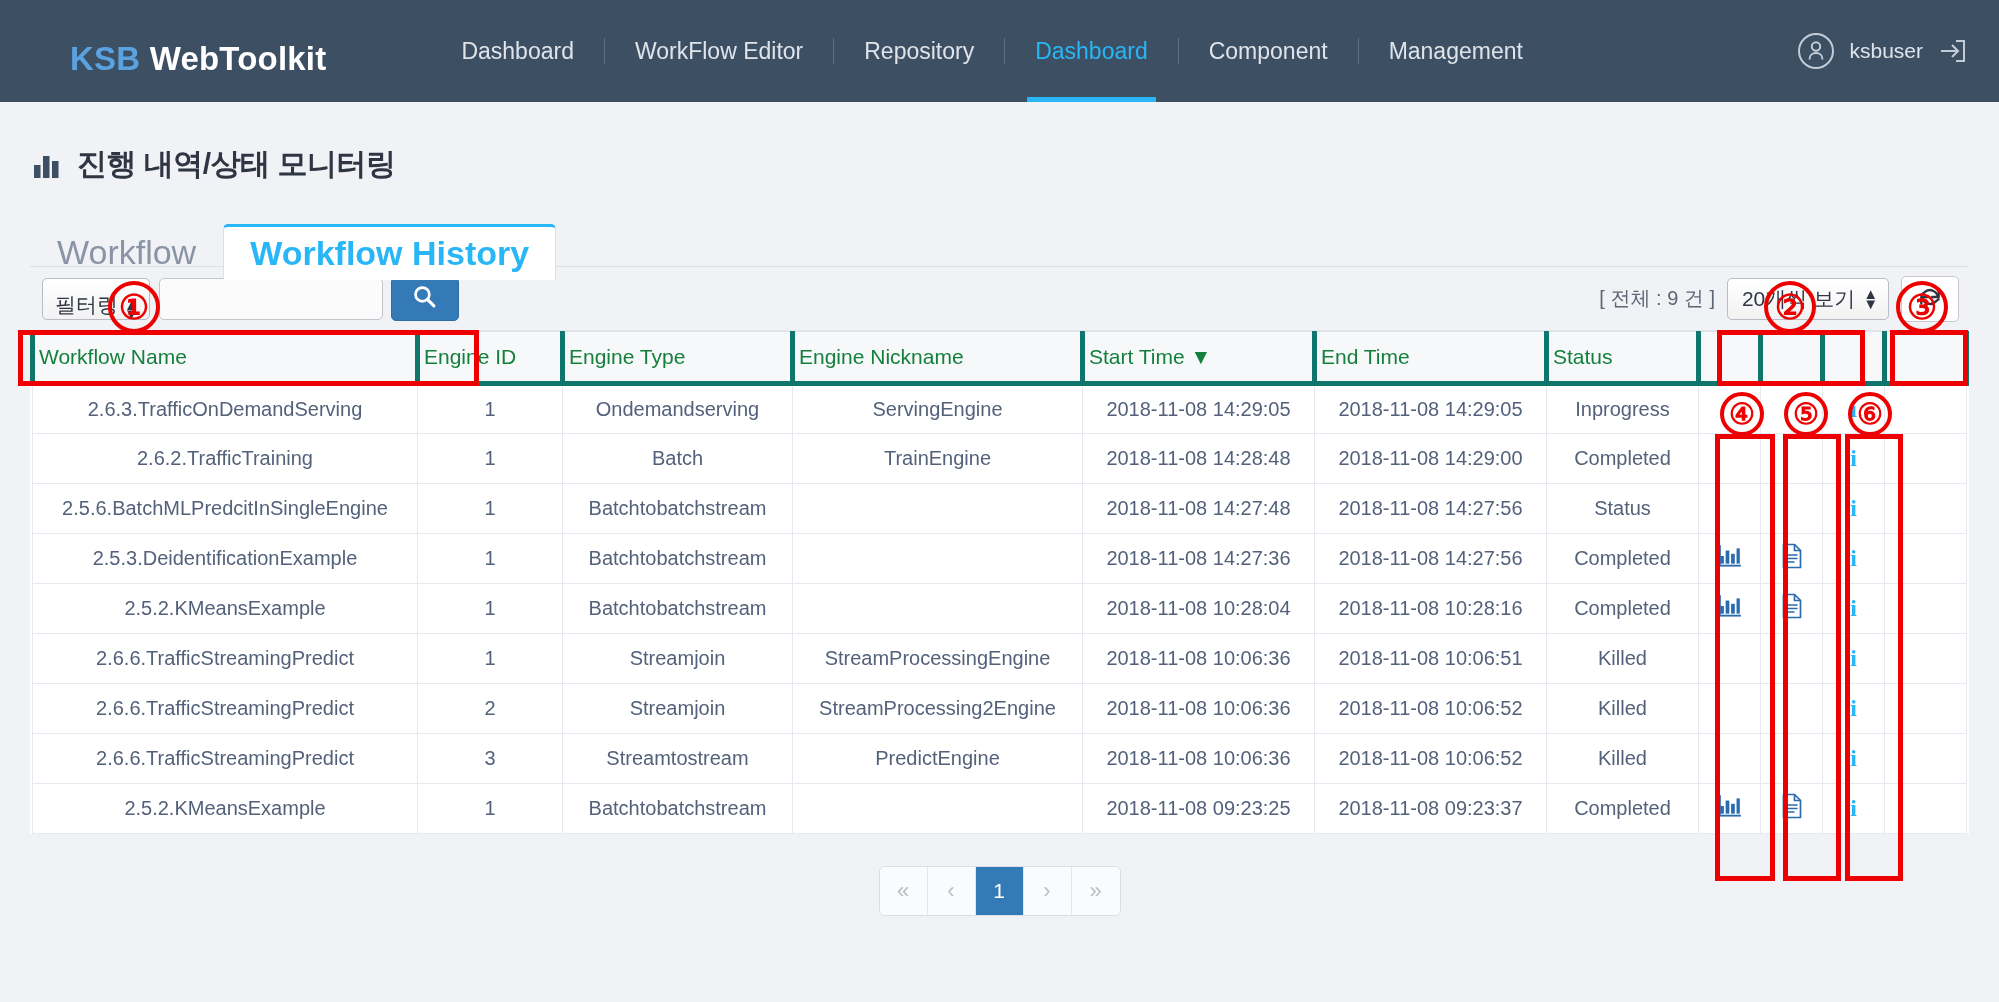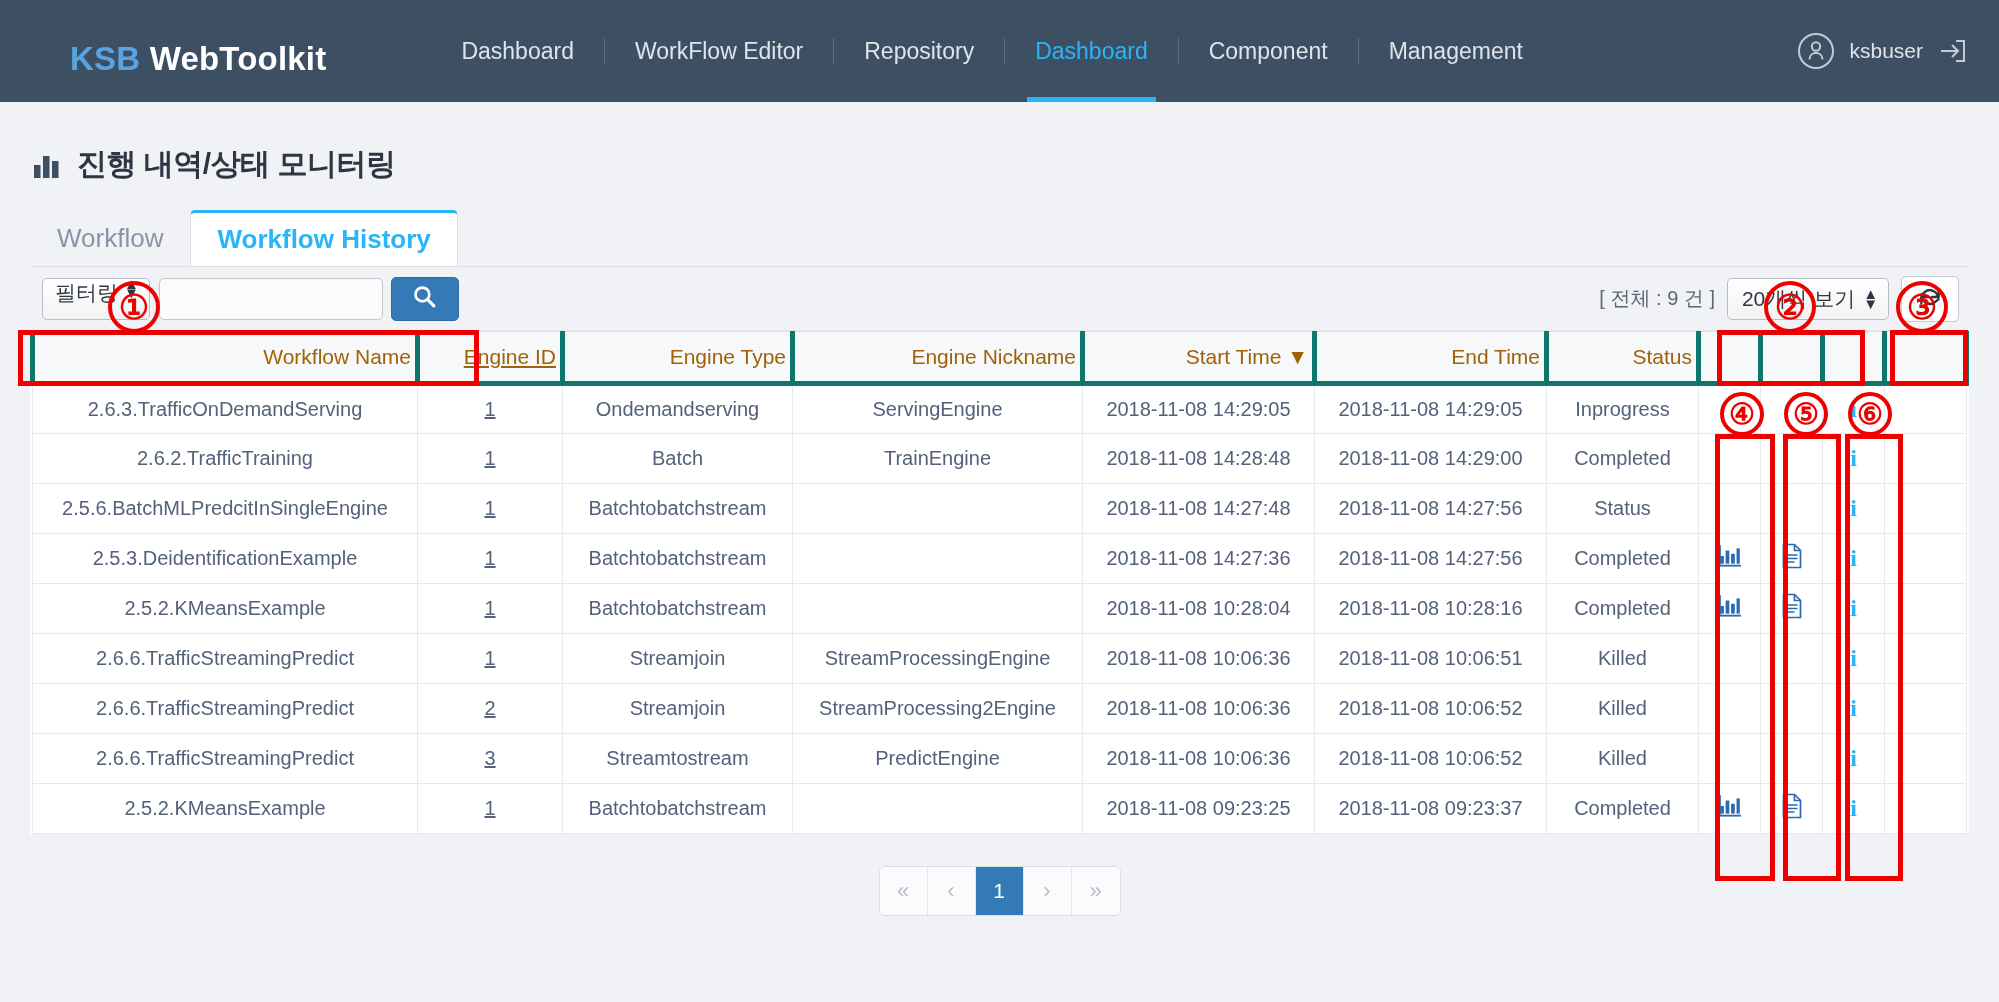--- a/index.html
+++ b/index.html
@@ -90,27 +90,27 @@
   
   .tabs {
     display: flex;
     align-items: flex-end;
     border-bottom: 1px solid #dcdfe6;
     height: 56px;
     margin: 0 0 0 0;
     position: relative;
   }
   .tab {
-    font-size: 26px;
+    font-size: 34px;
     color: #8a94a6;
     padding: 0 26px;
     line-height: 54px;
     cursor: pointer;
     position: relative;
-    top: 0;
+    top: 14px;
     border: 1px solid transparent;
     border-radius: 5px 5px 0 0;
   }
   .tab.active {
     color: #29b6f6;
     font-weight: bold;
     background: #ffffff;
     border: 1px solid #dcdfe6;
     border-bottom-color: #ffffff;
     border-top: 3px solid #29b6f6;
@@ -128,21 +128,21 @@
     border-bottom: 1px solid #e3e5ea;
   }
   .toolbar-left { display: flex; align-items: center; gap: 0; }
 
   .filter-select {
     height: 42px;
     min-width: 104px;
     background: linear-gradient(#ffffff,#f2f2f2);
     border: 1px solid #b9bcc4;
     border-radius: 5px;
-    display: flex; align-items: flex-start; gap: 6px;
+    display: flex; align-items: flex-end; gap: 6px;
     padding: 0 10px 0 12px;
     font-size: 21px;
     color: #2f3542;
     cursor: pointer;
     margin-right: 9px;
   }
   .spin-arrows { display: flex; flex-direction: column; line-height: .62; font-size: 15px; }
 
   .search-input {
     width: 224px;
@@ -189,41 +189,41 @@
 
   
   table.grid {
     width: 100%;
     border-collapse: collapse;
     background: #ffffff;
     table-layout: fixed;
   }
   table.grid th {
     background: #f7f8fa;
-    color: #a16207;
+    color: #15803d;
     font-size: 21px;
     font-weight: normal;
     height: 52px;
     border: 5px solid #0f766e;
     border-top: 1px solid #dfe3e9;
-    text-align: right;
+    text-align: left;
     padding: 0 4px;
   }
   table.grid td {
     height: 50px;
     border: 1px solid #e6eaf0;
     font-size: 20px;
     color: #54617a;
     text-align: center;
     padding: 0 6px;
     white-space: nowrap;
     overflow: hidden;
   }
   .c-name   { width: 385px; }
-  .c-engid  { width: 145px; text-decoration: underline; }
+  .c-engid  { width: 145px; }
   .c-engtype{ width: 230px; }
   .c-nick   { width: 290px; }
   .c-start  { width: 232px; }
   .c-end    { width: 232px; }
   .c-status { width: 152px; }
   .c-act    { width: 62px; }
   .c-pad    { width: auto; }
 
   .st-inprogress { color: #4a90d9; }
   .st-completed  { color: #2eaa4a; margin-left: 21px; }

